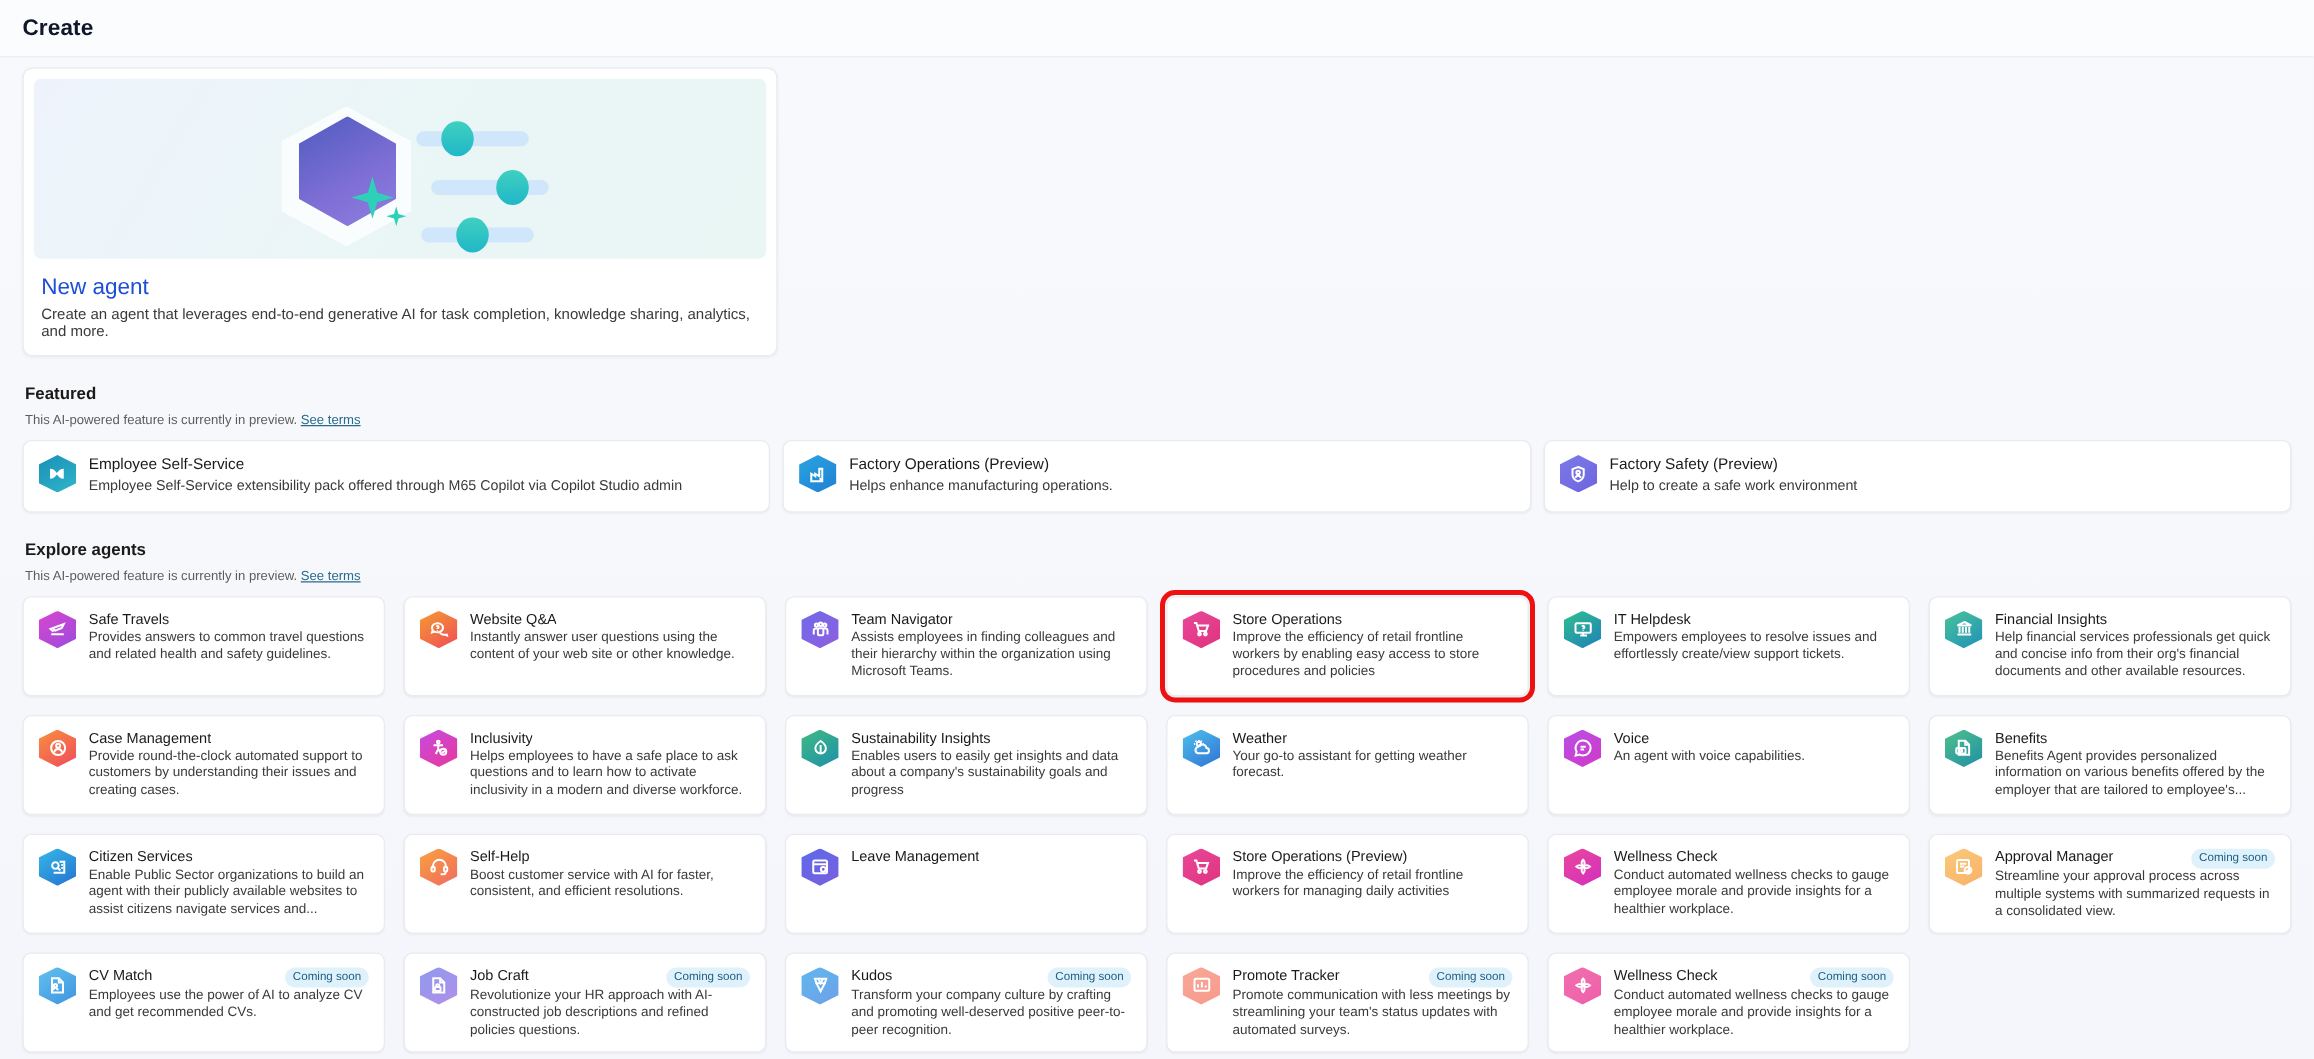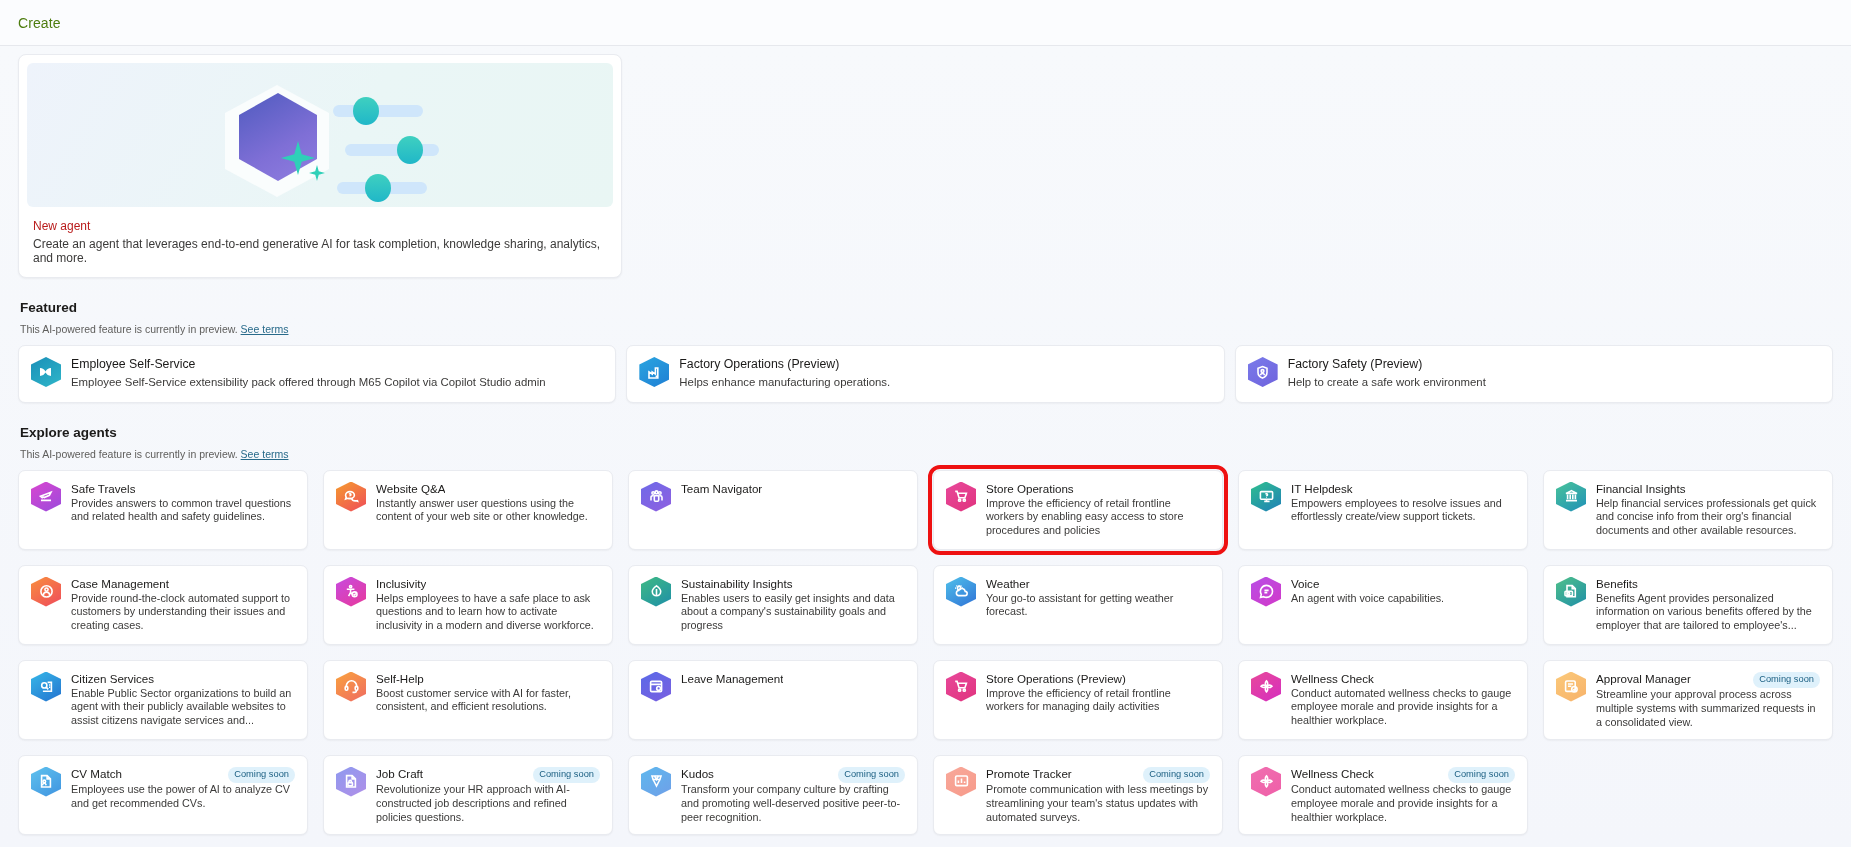--- a/index.html
+++ b/index.html
@@ -14,24 +14,24 @@
   
   .topbar {
     height: 46px;
     background: #fbfcfe;
     border-bottom: 1px solid #e6e8ed;
     display: flex;
     align-items: center;
     padding: 0 18px;
   }
   .topbar-title {
-    font-size: 14px;
-    font-weight: 400;
+    font-size: 18px;
+    font-weight: 700;
     letter-spacing: .1px;
-    color: #4d7c0f;
+    color: #0f172a;
   }
   
   .page {
     height: 801px;
     overflow: hidden;
     padding: 8px 18px 0 18px;
     background: linear-gradient(180deg,#f7f9fc 0%, #f4f6fb 100%);
   }
   
   .hero-card {
@@ -91,23 +91,23 @@
   
   .sr2 { left: 318px; top: 80px; width: 100px; }
   .sr2 .slider-track { left: 0; width: 94px; }
   .sr2 .slider-knob { left: 52px; }
   
   .sr3 { left: 310px; top: 118px; width: 96px; }
   .sr3 .slider-track { left: 0; width: 90px; }
   .sr3 .slider-knob { left: 28px; }
 
   .hero-title {
-    font-size: 12px;
+    font-size: 18px;
     margin: 12px 0 4px 6px;
-    color: #b91c1c;
+    color: #1d4ed8;
   }
   .hero-desc {
     font-size: 12px;
     margin: 0 0 2px 6px;
     color: #3b3a39;
   }
   
   .section-head {
     margin: 22px 0 0 2px;
     font-size: 13.5px;
@@ -336,20 +336,21 @@
               <path d="M3 12.6V9.3a1.6 1.6 0 0 1 1.6-1.6h1.2"></path>
               <path d="M14 12.6V9.3a1.6 1.6 0 0 0-1.6-1.6h-1.2"></path>
               <rect x="6.3" y="7.6" width="4.4" height="5.6" rx="1.1"></rect>
             </svg>
           </span>
         </span>
         <div class="card-body">
           <div class="title-row">
             <div class="card-title">Team Navigator</div>
           </div>
+          <div class="card-desc">Assists employees in finding colleagues and their hierarchy within the organization using Microsoft Teams.</div>
         </div>
       </div>
       <div class="card explore-card highlight">
         <span class="ic">
           <span class="hexicon" style="background: linear-gradient(145deg, rgb(232, 72, 154) 0%, rgb(224, 51, 126) 100%);">
             <svg viewBox="0 0 17 17">
               <path d="M2.2 3.4h1.9l1.9 6.3h5.9l1.5-4.4H5"></path>
               <circle cx="6.6" cy="12.2" r="1.1"></circle>
               <circle cx="11.3" cy="12.2" r="1.1"></circle>
             </svg>

